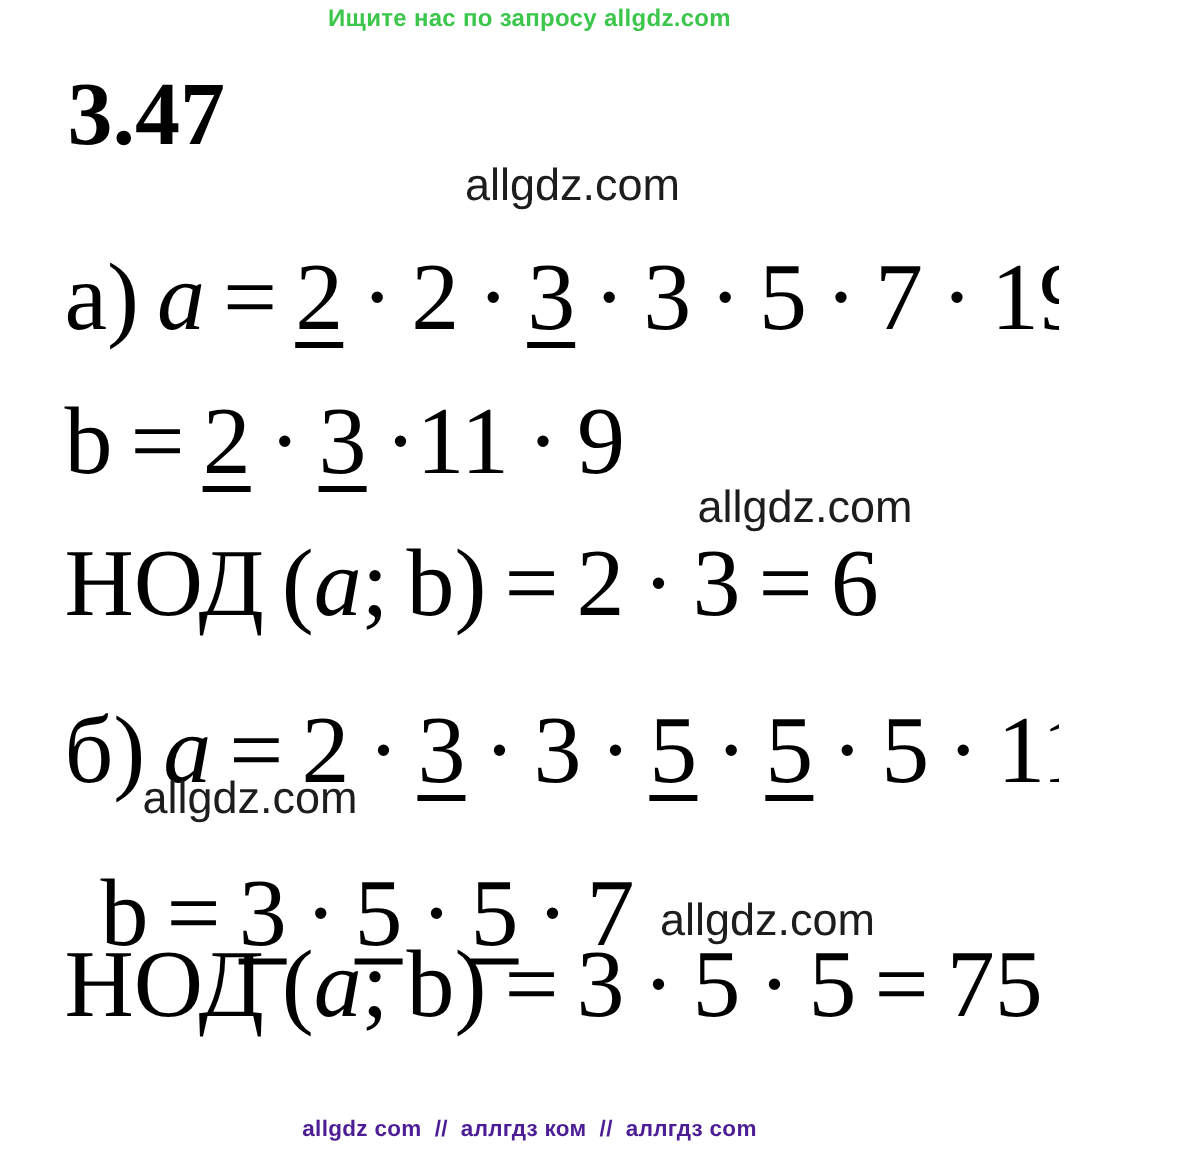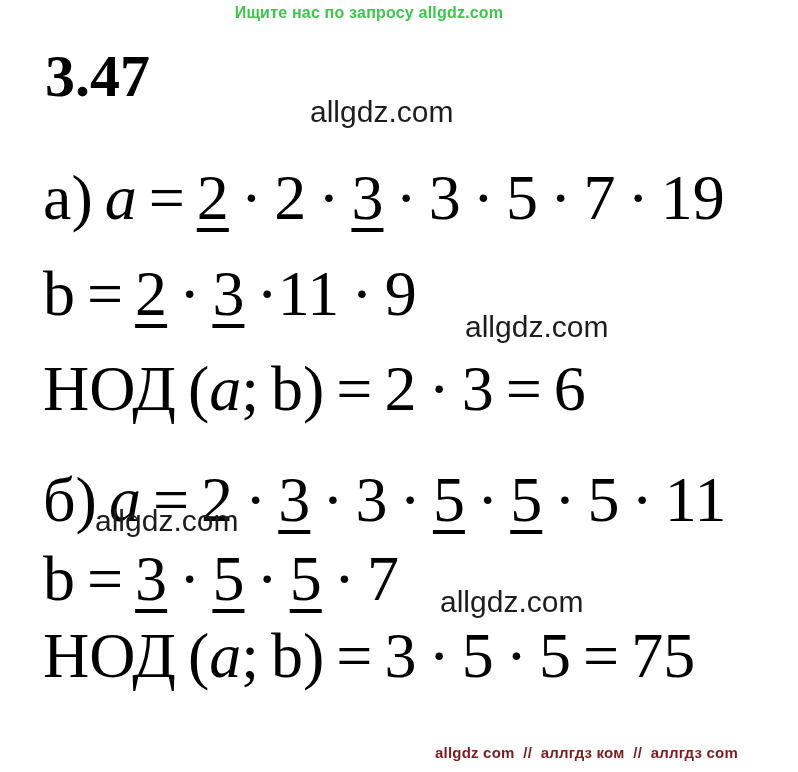--- a/index.html
+++ b/index.html
@@ -7,21 +7,20 @@
     padding: 0;
     background: #ffffff;
   }
   .page {
     position: relative;
     width: 706px;
     height: 772px;
     background: #ffffff;
     overflow: hidden;
     font-family: "Liberation Sans", sans-serif;
-    padding-left: 32px;
   }
   .promo-header {
     position: absolute;
     top: 4px;
     left: 0;
     width: 100%;
     text-align: center;
     font-family: "Liberation Sans", sans-serif;
     font-size: 16px;
     font-weight: 600;
@@ -37,20 +36,21 @@
     line-height: 1;
     color: #000000;
   }
   .wm {
     position: absolute;
     font-family: "Liberation Sans", sans-serif;
     font-size: 30px;
     line-height: 1;
     color: #1d1d1d;
     white-space: pre;
+    margin-top: 12px;
   }
   .wm1 { left: 310px; top: 97px; }
   .wm2 { left: 465px; top: 312px; }
   .wm3 { left: 95px;  top: 506px; }
   .wm4 { left: 440px; top: 587px; }
   .math {
     position: absolute;
     left: 43px;
     font-family: "Liberation Serif", serif;
     font-size: 64px;
@@ -62,21 +62,21 @@
   .math .it { font-style: italic; }
   .math .u {
     text-decoration: underline;
     text-decoration-thickness: 4px;
     text-underline-offset: 9px;
   }
   .line-0 { top: 166px; }
   .line-1 { top: 262px; }
   .line-2 { top: 357px; }
   .line-3 { top: 452px; margin-top: 16px; }
-  .line-4 { top: 547px; }
+  .line-4 { top: 577px; margin-left: 24px; }
   .line-5 { top: 624px; }
   .footer-keywords {
     position: absolute;
     top: 744px;
     left: 0;
     width: 100%;
     text-align: center;
     font-family: "Liberation Sans", sans-serif;
     font-size: 15px;
     font-weight: 600;
@@ -106,15 +106,15 @@
   <div class="math line-3"><span>б) </span><span class="it">a</span><span> = 2 · </span><span class="u">3</span><span> · 3 · </span><span class="u">5</span><span> · </span><span class="u">5</span><span> · 5 · 11</span></div>
 
   <span class="wm wm3">allgdz.com</span>
 
   <div class="math line-4"><span>b = </span><span class="u">3</span><span> · </span><span class="u">5</span><span> · </span><span class="u">5</span><span> · 7</span></div>
 
   <span class="wm wm4">allgdz.com</span>
 
   <div class="math line-5"><span>НОД (</span><span class="it">a</span><span>; b) = 3 · 5 · 5 = 75</span></div>
 
-  <div class="footer-keywords" style="color: #7f1d1d; text-align: right;">allgdz com  //  аллгдз ком  //  аллгдз com</div>
+  <div class="footer-keywords" style="color: #4c1d95;">allgdz com  //  аллгдз ком  //  аллгдз com</div>
 
 </div>
 
 </body></html>

